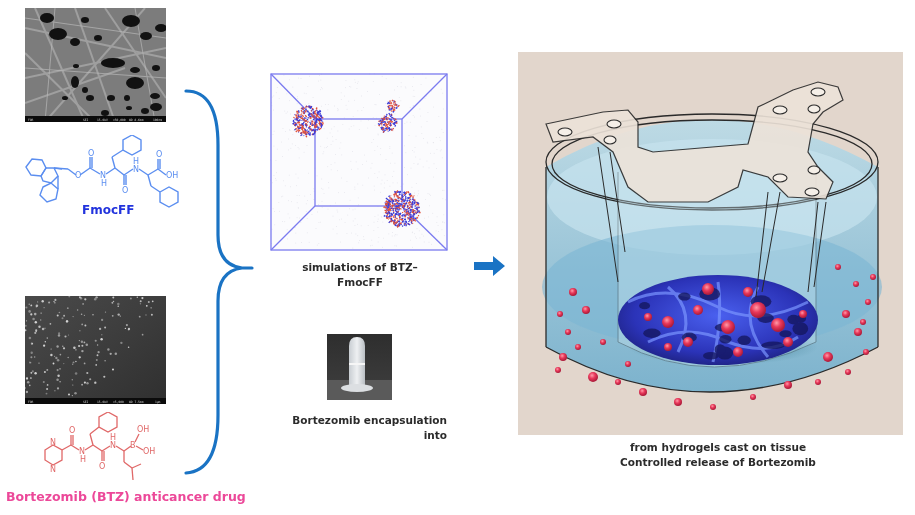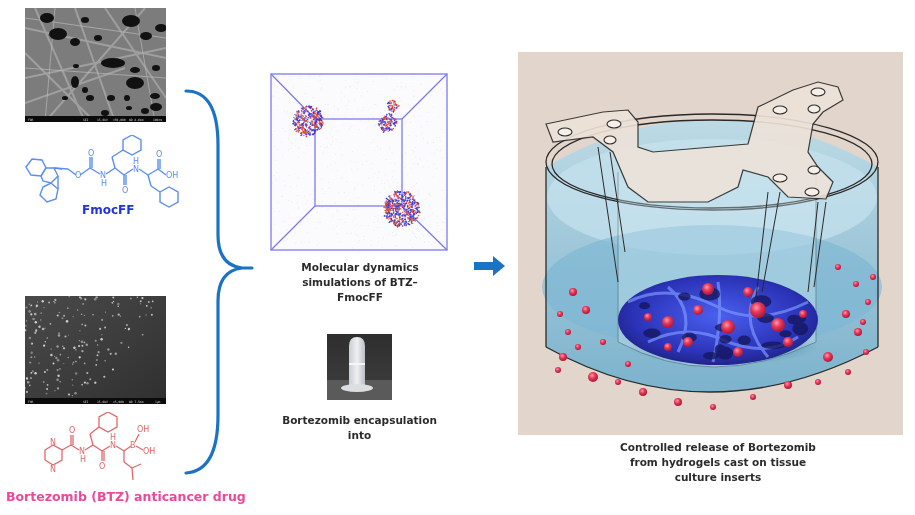--- a/index.html
+++ b/index.html
@@ -1814,21 +1814,20 @@
         <line x1="137.0" y1="130.0" x2="135.4" y2="131.4" stroke="#3b3bd8" stroke-width="1.3"></line>
         <line x1="134.8" y1="122.0" x2="134.7" y2="122.9" stroke="#3b3bd8" stroke-width="1.3"></line>
         <line x1="119.3" y1="132.5" x2="117.4" y2="133.8" stroke="#3b3bd8" stroke-width="1.3"></line>
         <line x1="136.5" y1="141.7" x2="137.2" y2="140.0" stroke="#e0503a" stroke-width="1.3"></line>
         <line x1="143.9" y1="129.2" x2="144.9" y2="129.9" stroke="#3b3bd8" stroke-width="1.3"></line>
         <line x1="120.7" y1="140.0" x2="122.6" y2="141.9" stroke="#3b3bd8" stroke-width="1.3"></line>
       </g>
     </g>
 </svg>
 <div class="caption" style="left:280px;top:260px;width:160px;">
-  <div>Molecular dynamics</div>
   <div>simulations of BTZ–FmocFF</div>
 </div>
 
 <svg class="abs" style="left:327px;top:334px;" width="65" height="66" viewBox="0 0 65 66">
   <defs>
     <linearGradient id="vialbg" x1="0" y1="0" x2="0" y2="1">
       <stop offset="0" stop-color="#2e2e2e"></stop>
         <stop offset="0.7" stop-color="#3a3a3a"></stop>
         <stop offset="1" stop-color="#7a7a7a"></stop>
     </linearGradient>
@@ -1837,21 +1836,21 @@
         <stop offset="0.5" stop-color="#eef0f2"></stop>
         <stop offset="1" stop-color="#b9bec3"></stop>
     </linearGradient>
   </defs>
   <rect width="65" height="66" fill="url(#vialbg)"></rect>
   <rect x="0" y="46" width="65" height="20" fill="#5a5a5a"></rect>
   <path d="M22 52 L22 12 Q22 3 30 3 Q38 3 38 12 L38 52 Z" fill="url(#vialbody)"></path>
   <rect x="22" y="29" width="16" height="2" fill="#f6f6f6"></rect>
   <ellipse cx="30" cy="54" rx="16" ry="4" fill="#dcdfe2"></ellipse>
 </svg>
-<div class="caption" style="left:272px;top:413px;width:175px;">
+<div class="caption" style="left:272px;top:413px;width:175px;text-align:right;">
   <div>Bortezomib encapsulation into</div>
 </div>
 
 <svg class="abs" style="left:474px;top:256px;" width="32" height="20" viewBox="0 0 32 20">
   <polygon points="0,6 19,6 19,0 31,10 19,20 19,14 0,14" fill="#1a73c4"></polygon>
 </svg>
 
 <svg class="abs" style="left:518px;top:52px;" width="385" height="383" viewBox="0 0 385 383">
   <defs>
     <linearGradient id="liquid" x1="0" y1="0" x2="0" y2="1">
@@ -1980,16 +1979,15 @@
   <g fill="none" stroke="#2a2a2a" stroke-width="1">
     <path d="M80 95 L100 230"></path>
       <path d="M92 100 L107 200"></path>
     <path d="M250 140 L238 245"></path>
       <path d="M262 140 L244 240"></path>
     <path d="M300 150 L290 240"></path>
       <path d="M308 150 L296 235"></path>
   </g>
 </svg>
 <div class="caption" style="left:608px;top:440px;width:220px;">
+  <div>from hydrogels cast on tissue</div>
   <div>Controlled release of Bortezomib</div>
-  <div>from hydrogels cast on tissue</div>
-  <div>culture inserts</div>
 </div>
 
 </body></html>

